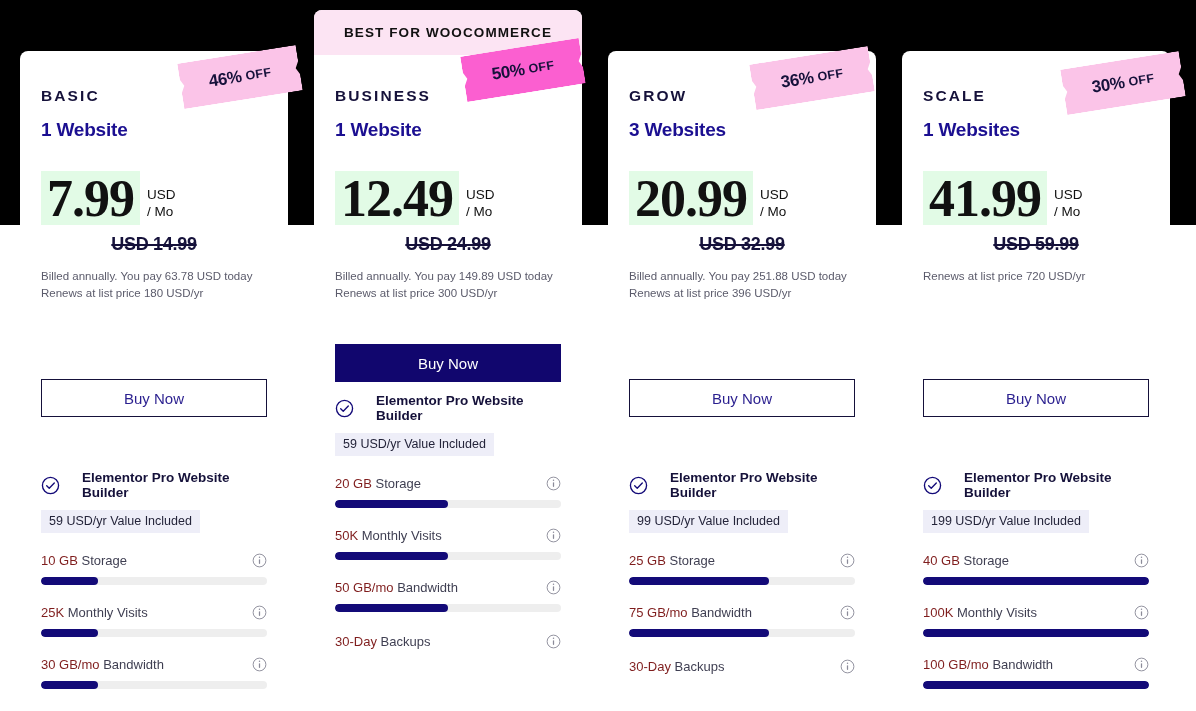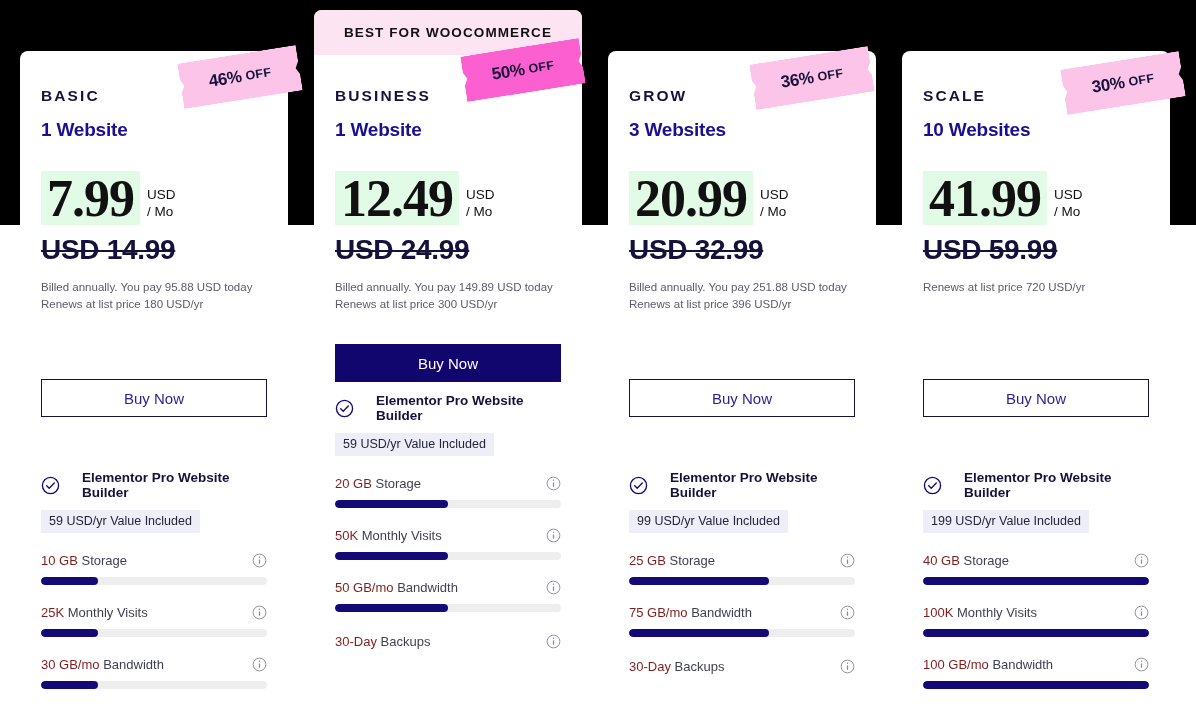--- a/index.html
+++ b/index.html
@@ -105,26 +105,27 @@
   .price-unit {
     margin-left: 7px;
     padding-bottom: 4px;
     font-size: 13.5px;
     line-height: 1.25;
     color: #111111;
   }
 
   .old-price {
     margin-top: 9px;
-    font-size: 28px;
+    font-size: 18px;
     font-weight: bold;
     color: #15113a;
     text-decoration: line-through;
     text-decoration-thickness: 2px;
     letter-spacing: -0.3px;
+    text-align: center;
   }
 
   .billing {
     margin-top: 13px;
     font-size: 11.5px;
     line-height: 1.45;
     color: #5b5b6b;
   }
 
   .buy-btn {
@@ -246,21 +247,21 @@
       <div class="card" style="left: 20px;">
         <div class="card-inner">
           <div class="plan-name">BASIC</div>
           <div class="sites">1 Website</div>
           <div class="price-row">
             <span class="price-hl"><span class="price-num">7.99</span></span>
             <span class="price-unit"><span>USD</span><br><span>/ Mo</span></span>
           </div>
           <div class="old-price">USD 14.99</div>
           <div class="billing">
-            <div>Billed annually. You pay 95.88 USD today</div>
+            <div>Billed annually. You pay 63.78 USD today</div>
             <div>Renews at list price 180 USD/yr</div>
           </div>
           <button class="buy-btn">Buy Now</button>
           <div class="features">
             <div class="feat-head">
               <span class="check-icon"><svg viewBox="0 0 24 24" width="19" height="19" aria-hidden="true">
                   <circle cx="12" cy="12" r="10.2" fill="none" stroke="#130a78" stroke-width="1.7"></circle>
                   <path d="M7.2 12.3 L10.4 15.4 L16.8 8.9" fill="none" stroke="#130a78" stroke-width="1.7" stroke-linecap="round" stroke-linejoin="round"></path>
                 </svg></span>
               <span class="feat-head-label">Elementor Pro Website Builder</span>
@@ -466,21 +467,21 @@
           </div>
         </div>
       </div>
       <div class="ribbon" style="left: 752px; top: 55px;">
         <span class="pct">36%</span>
         <span class="off">OFF</span>
       </div>
       <div class="card" style="left: 902px;">
         <div class="card-inner">
           <div class="plan-name">SCALE</div>
-          <div class="sites">10 Websites</div>
+          <div class="sites">1 Websites</div>
           <div class="price-row">
             <span class="price-hl"><span class="price-num">41.99</span></span>
             <span class="price-unit"><span>USD</span><br><span>/ Mo</span></span>
           </div>
           <div class="old-price">USD 59.99</div>
           <div class="billing">
             <div>Renews at list price 720 USD/yr</div>
           </div>
           <button class="buy-btn">Buy Now</button>
           <div class="features">

